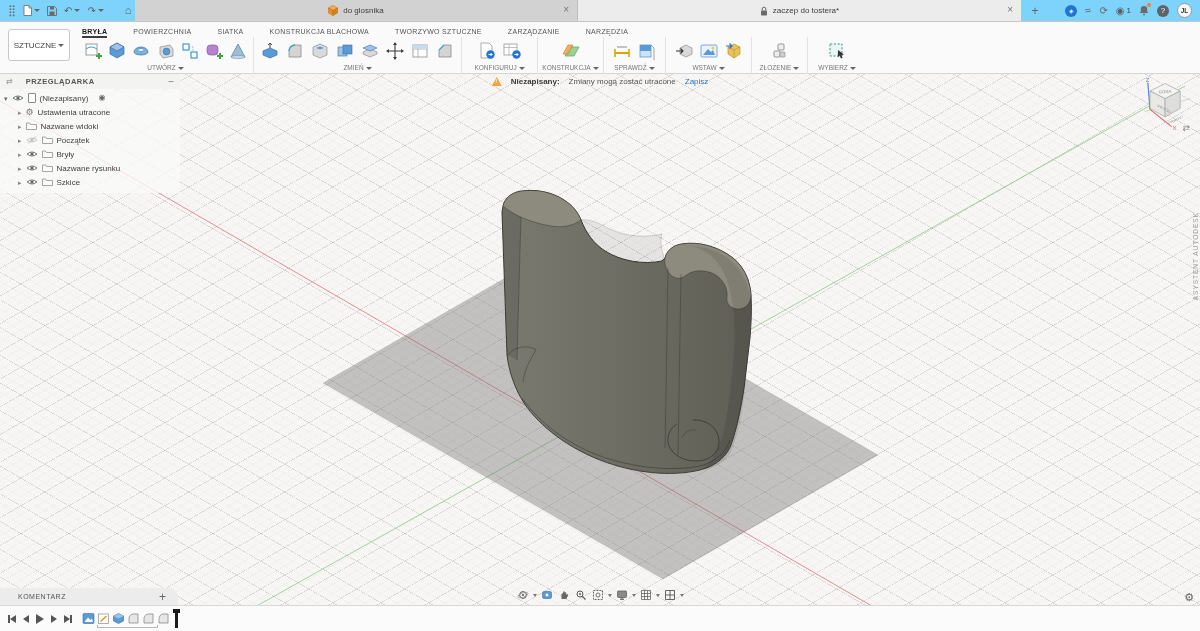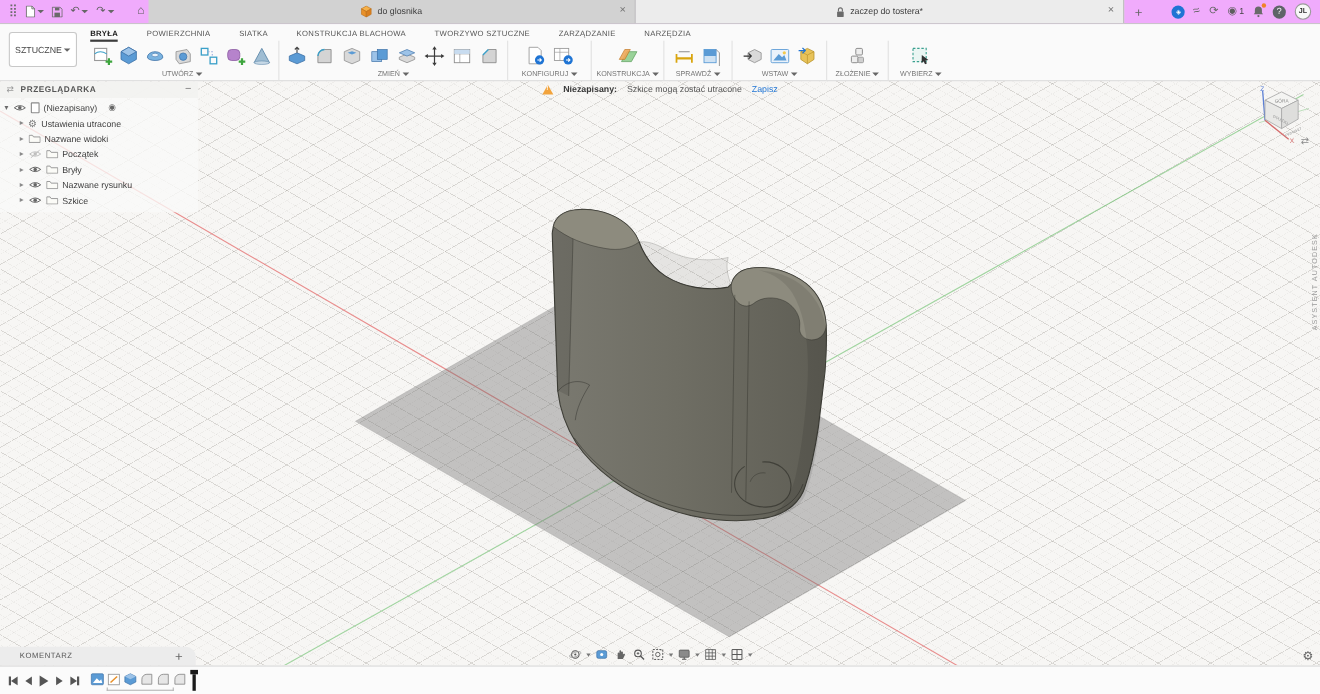--- a/index.html
+++ b/index.html
@@ -22,21 +22,21 @@
   .g-target::before{content:"◉";font-size:8px;color:#666}
   .g-gear::before{content:"⚙";font-size:9px;color:#777}
   .g-gear-lg::before{content:"⚙";font-size:11px;color:#666}
   .g-chev-r::before{content:"▸";font-size:7px;color:#8a8a8a}
   .g-chev-d::before{content:"▾";font-size:7px;color:#6a6a6a}
   .g-dock::before{content:"⇄";font-size:8px;color:#999}
   .g-expand::before{content:"⇄";font-size:9px;color:#8a8a8a}
   .caret::after{content:"";display:inline-block;margin-left:2px;border-left:3px solid transparent;border-right:3px solid transparent;border-top:3.5px solid #666;vertical-align:middle}
 
   
-  .titlebar{height:22px;background:#f0abfc;display:flex;align-items:stretch;border-bottom:1px solid #c6c6c6;}
+  .titlebar{height:22px;background:#7dd3fc;display:flex;align-items:stretch;border-bottom:1px solid #c6c6c6;}
   .tb-left{width:135px;display:flex;align-items:center;gap:7px;padding-left:8px;}
   .tb-ico{display:flex;align-items:center;cursor:pointer}
   .doc-tab{display:flex;align-items:center;justify-content:center;gap:5px;position:relative;font-size:8px;color:#3d3d3d;}
   .doc-tab .tabclose{position:absolute;right:8px;top:5px;}
   .tab-inactive{width:443px;background:#d2d2d2;border-right:1px solid #bdbdbd;}
   .tab-active{width:444px;background:#ececec;border-right:1px solid #bdbdbd;}
   .tb-newtab{width:26px;display:flex;align-items:center;justify-content:center;}
   .tb-right{flex:1;display:flex;align-items:center;justify-content:flex-end;gap:8px;padding-right:8px;}
   .blue-dot{width:12px;height:12px;border-radius:50%;background:#1f74d4;display:flex;align-items:center;justify-content:center;color:#fff;font-size:6px;}
   .blue-dot::before{content:"◈"}
@@ -74,21 +74,21 @@
   
   .warnbar{position:absolute;left:50%;transform:translateX(-50%);top:1px;display:flex;align-items:center;gap:9px;height:13px;}
   .warn-tri{position:relative;width:0;height:0;border-left:5px solid transparent;border-right:5px solid transparent;border-bottom:9px solid #f2a33c;}
   .warn-tri::after{content:"!";position:absolute;left:-1.5px;top:1px;font-size:6px;color:#fff;font-weight:bold}
   .warn-label{font-size:8px;font-weight:bold;color:#3a3a3a}
   .warn-msg{font-size:8px;color:#555}
   .warn-save{font-size:8px;color:#1f74d4;cursor:pointer}
 
   
   .browser{position:absolute;left:0;top:0;width:180px;background:rgba(250,250,248,.78);}
-  .browser-head{height:15px;display:flex;align-items:center;gap:6px;padding:0 6px;background:rgba(242,242,240,.9);}
+  .browser-head{height:15px;display:flex;align-items:center;gap:13px;padding:0 6px;background:rgba(242,242,240,.9);}
   .browser-title{font-size:7.5px;font-weight:bold;letter-spacing:.5px;color:#555;flex:1}
   .btree{padding:2px 0 4px 4px;}
   .brow{display:flex;align-items:center;gap:4px;height:14px;cursor:pointer}
   .brow .lbl{font-size:8px;color:#3f3f3f;white-space:nowrap}
   .brow.root .lbl{font-weight:normal}
   .indent1{padding-left:14px}
   .doc-sheet{width:8px;height:10px;background:#fff;border:1px solid #8a8a8a;border-radius:1px}
   .eye-hidden{opacity:.5}
 
   
@@ -458,21 +458,21 @@
         <path d="M522,398 C540,424 570,446 606,458 C640,469 676,471 700,466 C716,462 726,452 730,440" fill="none" stroke="rgba(35,35,30,0.5)" stroke-width=".8"></path>
         <path d="M507,356 C514,347 526,344 536,350 C529,361 524,372 523,382" fill="none" stroke="rgba(35,35,30,0.5)" stroke-width=".7"></path>
         <path d="M693,420 C707,419 718,428 719,440 C720,452 710,461 696,461 C683,461 673,455 669,446 C666,438 669,429 677,424" fill="none" stroke="rgba(35,35,30,0.55)" stroke-width="1"></path>
         <path d="M682,438 C684,432 690,429 696,430" fill="none" stroke="rgba(35,35,30,0.45)" stroke-width=".7"></path>
       </g>
     </svg>
 
     <div class="warnbar">
       <span class="warn-tri"></span>
       <span class="warn-label">Niezapisany:</span>
-      <span class="warn-msg">Szkice mogą zostać utracone</span>
+      <span class="warn-msg">Zmiany mogą zostać utracone</span>
       <span class="warn-save">Zapisz</span>
     </div>
 
     <div class="browser">
       <div class="browser-head">
         <span class="g g-dock"></span>
         <span class="browser-title">PRZEGLĄDARKA</span>
         <span class="g g-minus"></span>
       </div>
       <div class="btree">

